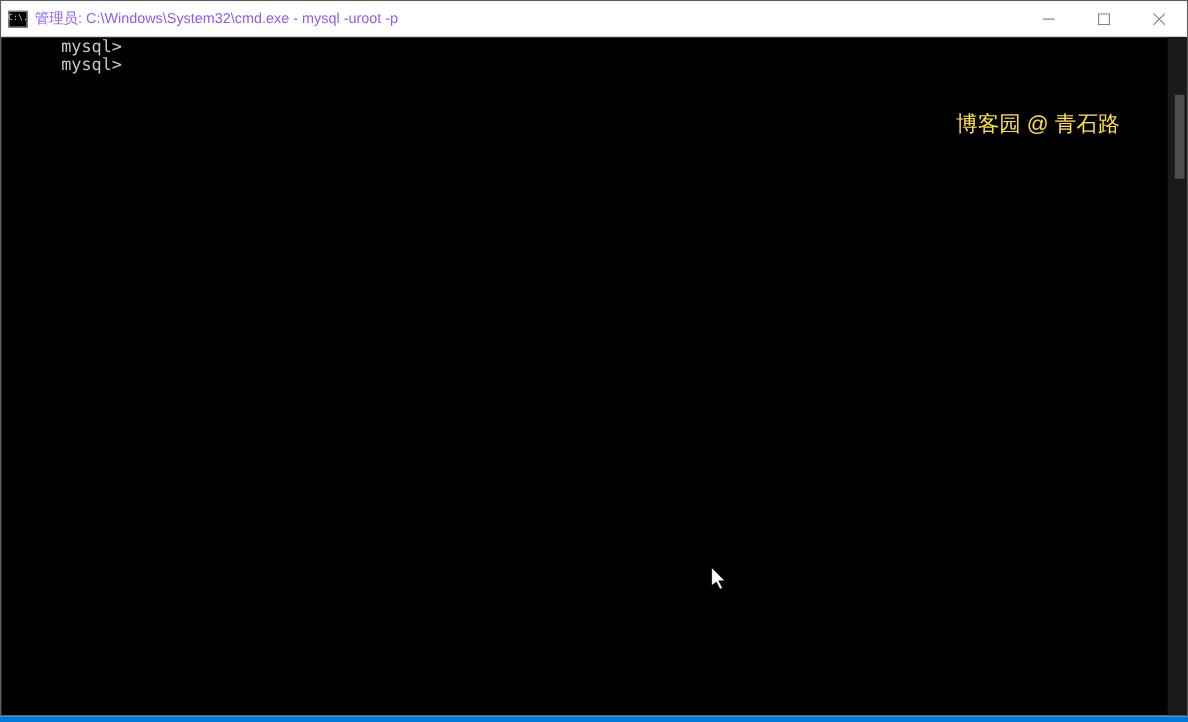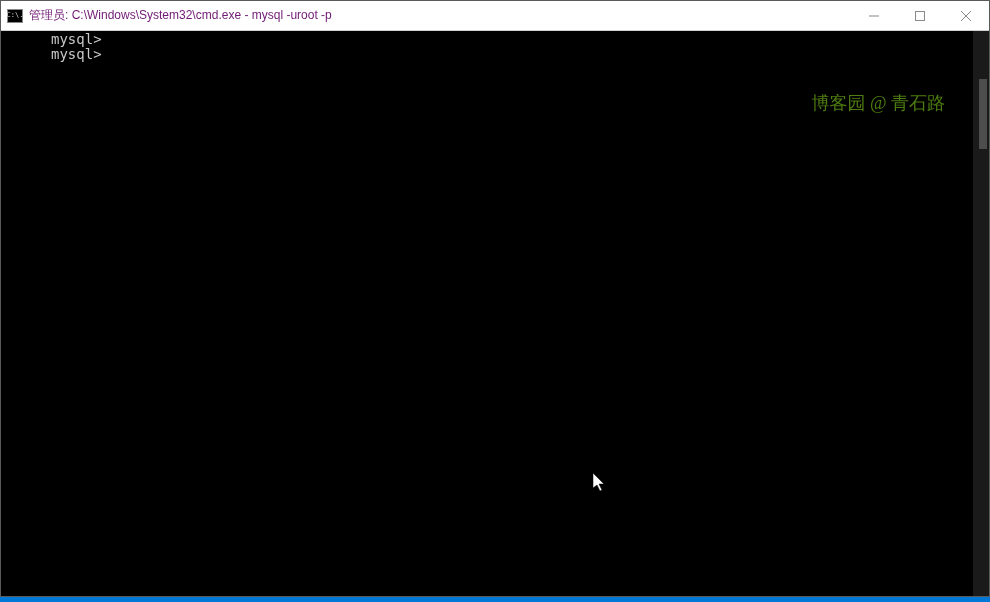--- a/index.html
+++ b/index.html
@@ -42,21 +42,21 @@
       border: 1px solid #888;
     }
     .titlebar-icon-inner {
       color: #ccc;
       font-size: 7px;
       font-family: monospace;
       line-height: 1;
     }
     .titlebar-text {
       font-size: 12px;
-      color: #701a75;
+      color: #8b5cf6;
       flex: 1;
       white-space: nowrap;
     }
     .window-controls {
       display: flex;
       height: 100%;
     }
     .window-control {
       width: 46px;
       height: 100%;
@@ -94,24 +94,24 @@
       position: absolute;
       top: 48px;
       right: 2px;
       width: 8px;
       height: 70px;
       background: #4d4d4d;
     }
     .watermark {
       position: absolute;
       top: 65px;
-      right: 28px;
+      right: 40px;
       font-size: 18px;
-      color: #4d7c0f;
-      font-family: Liberation Serif, serif;
+      color: #fde047;
+      font-family: Liberation Sans, sans-serif;
       pointer-events: none;
     }
     .cursor-arrow {
       position: absolute;
       top: 442px;
       left: 592px;
       pointer-events: none;
     }
     .taskbar-accent {
       position: absolute;

